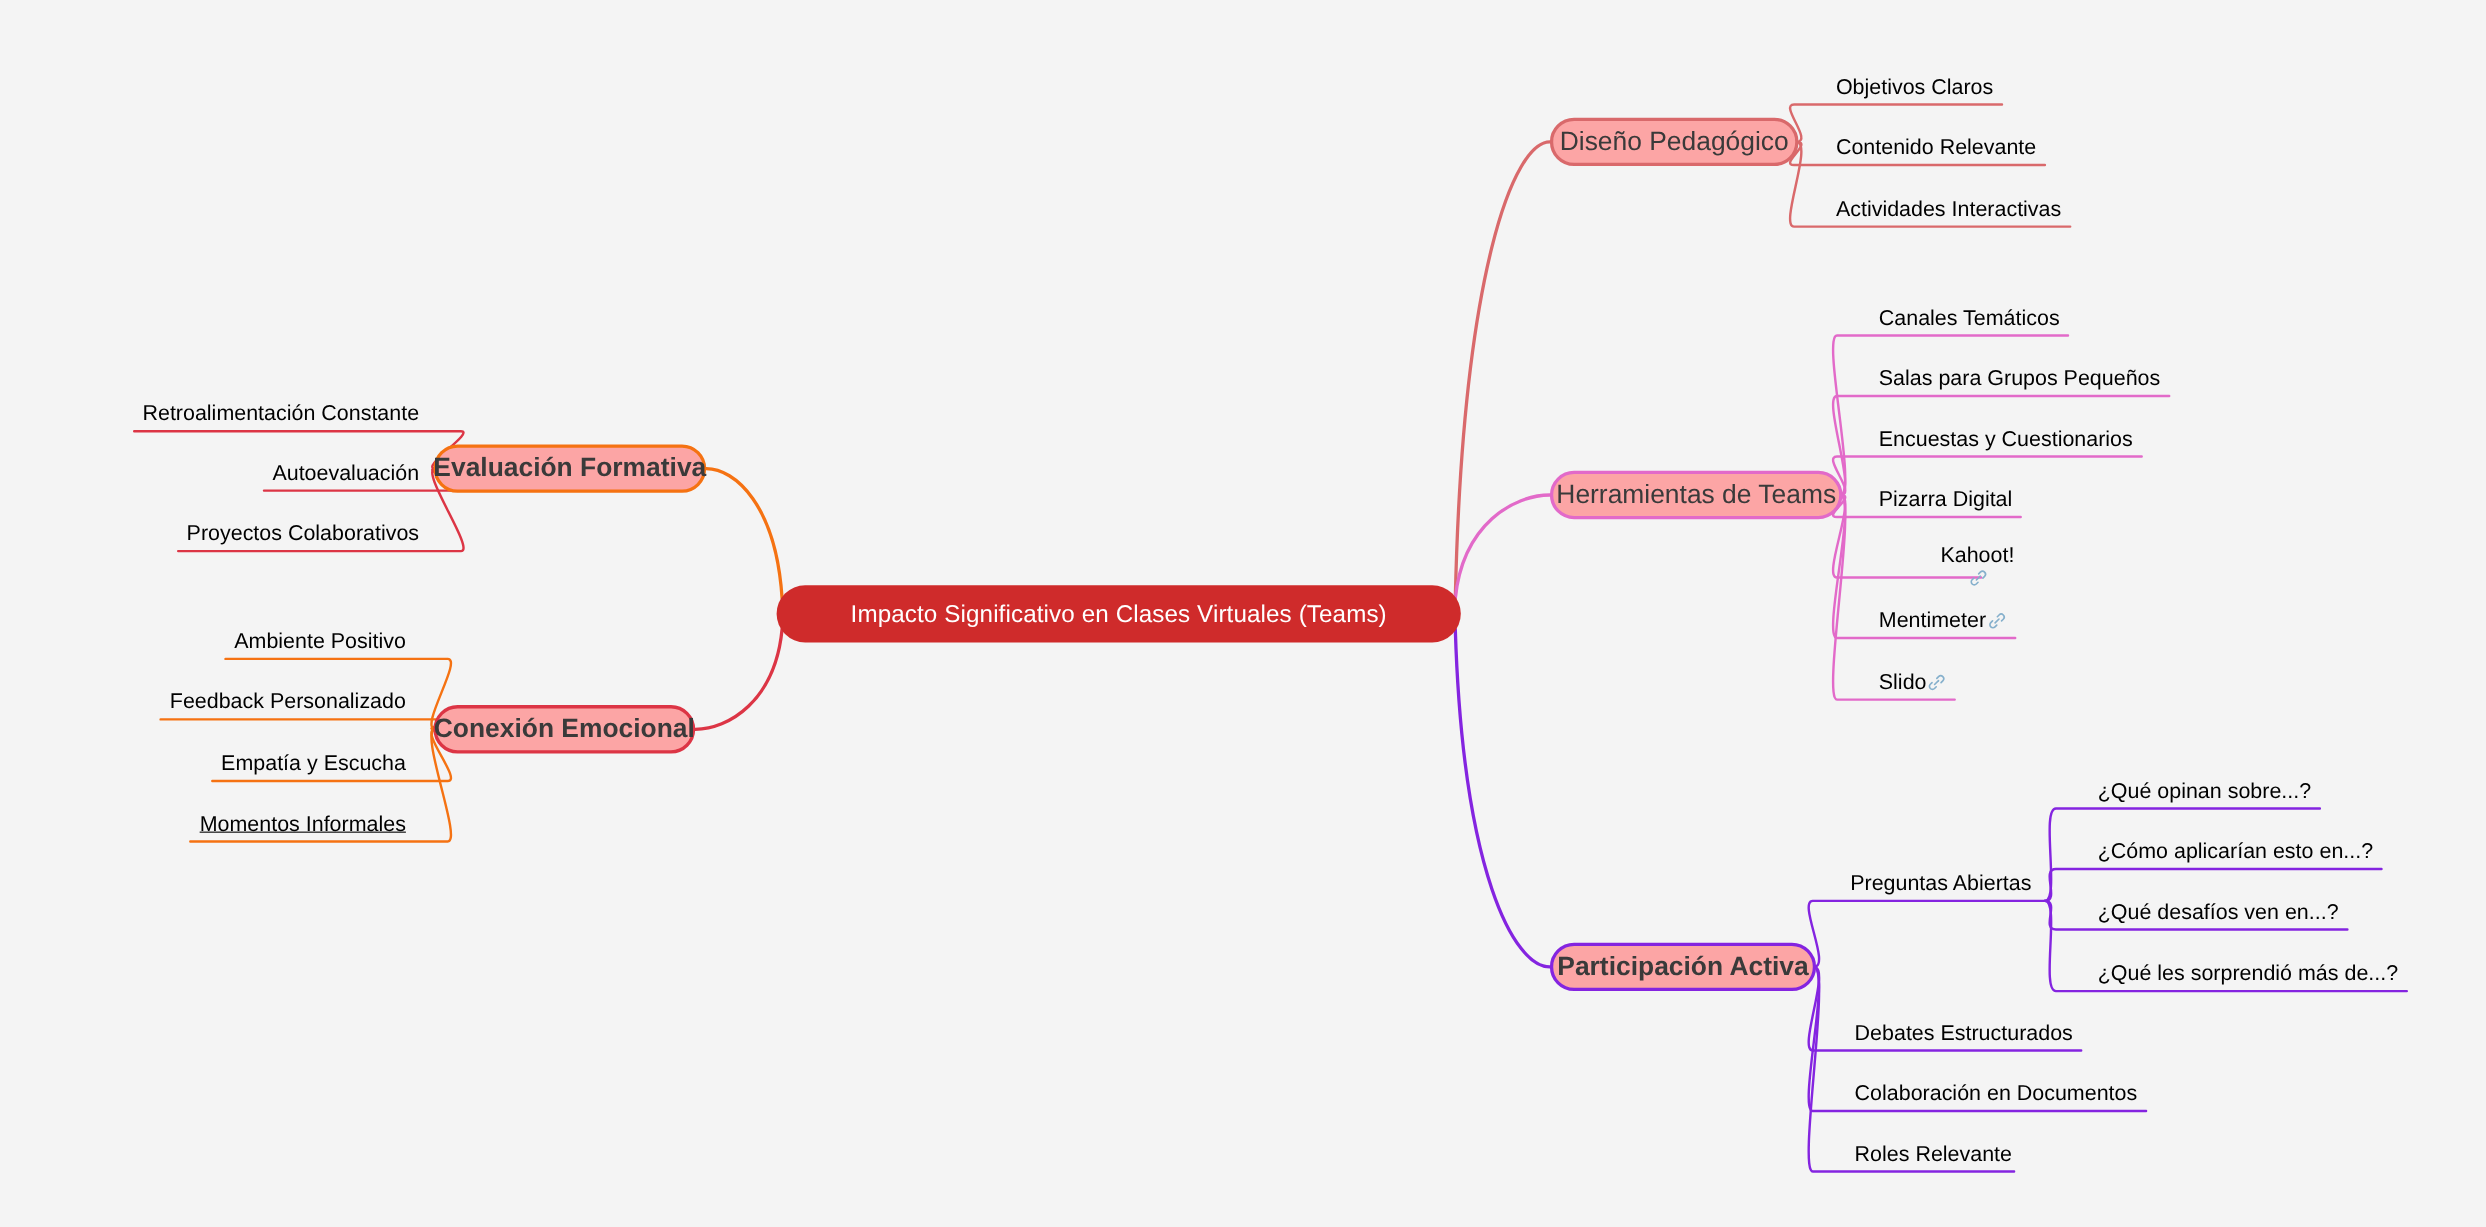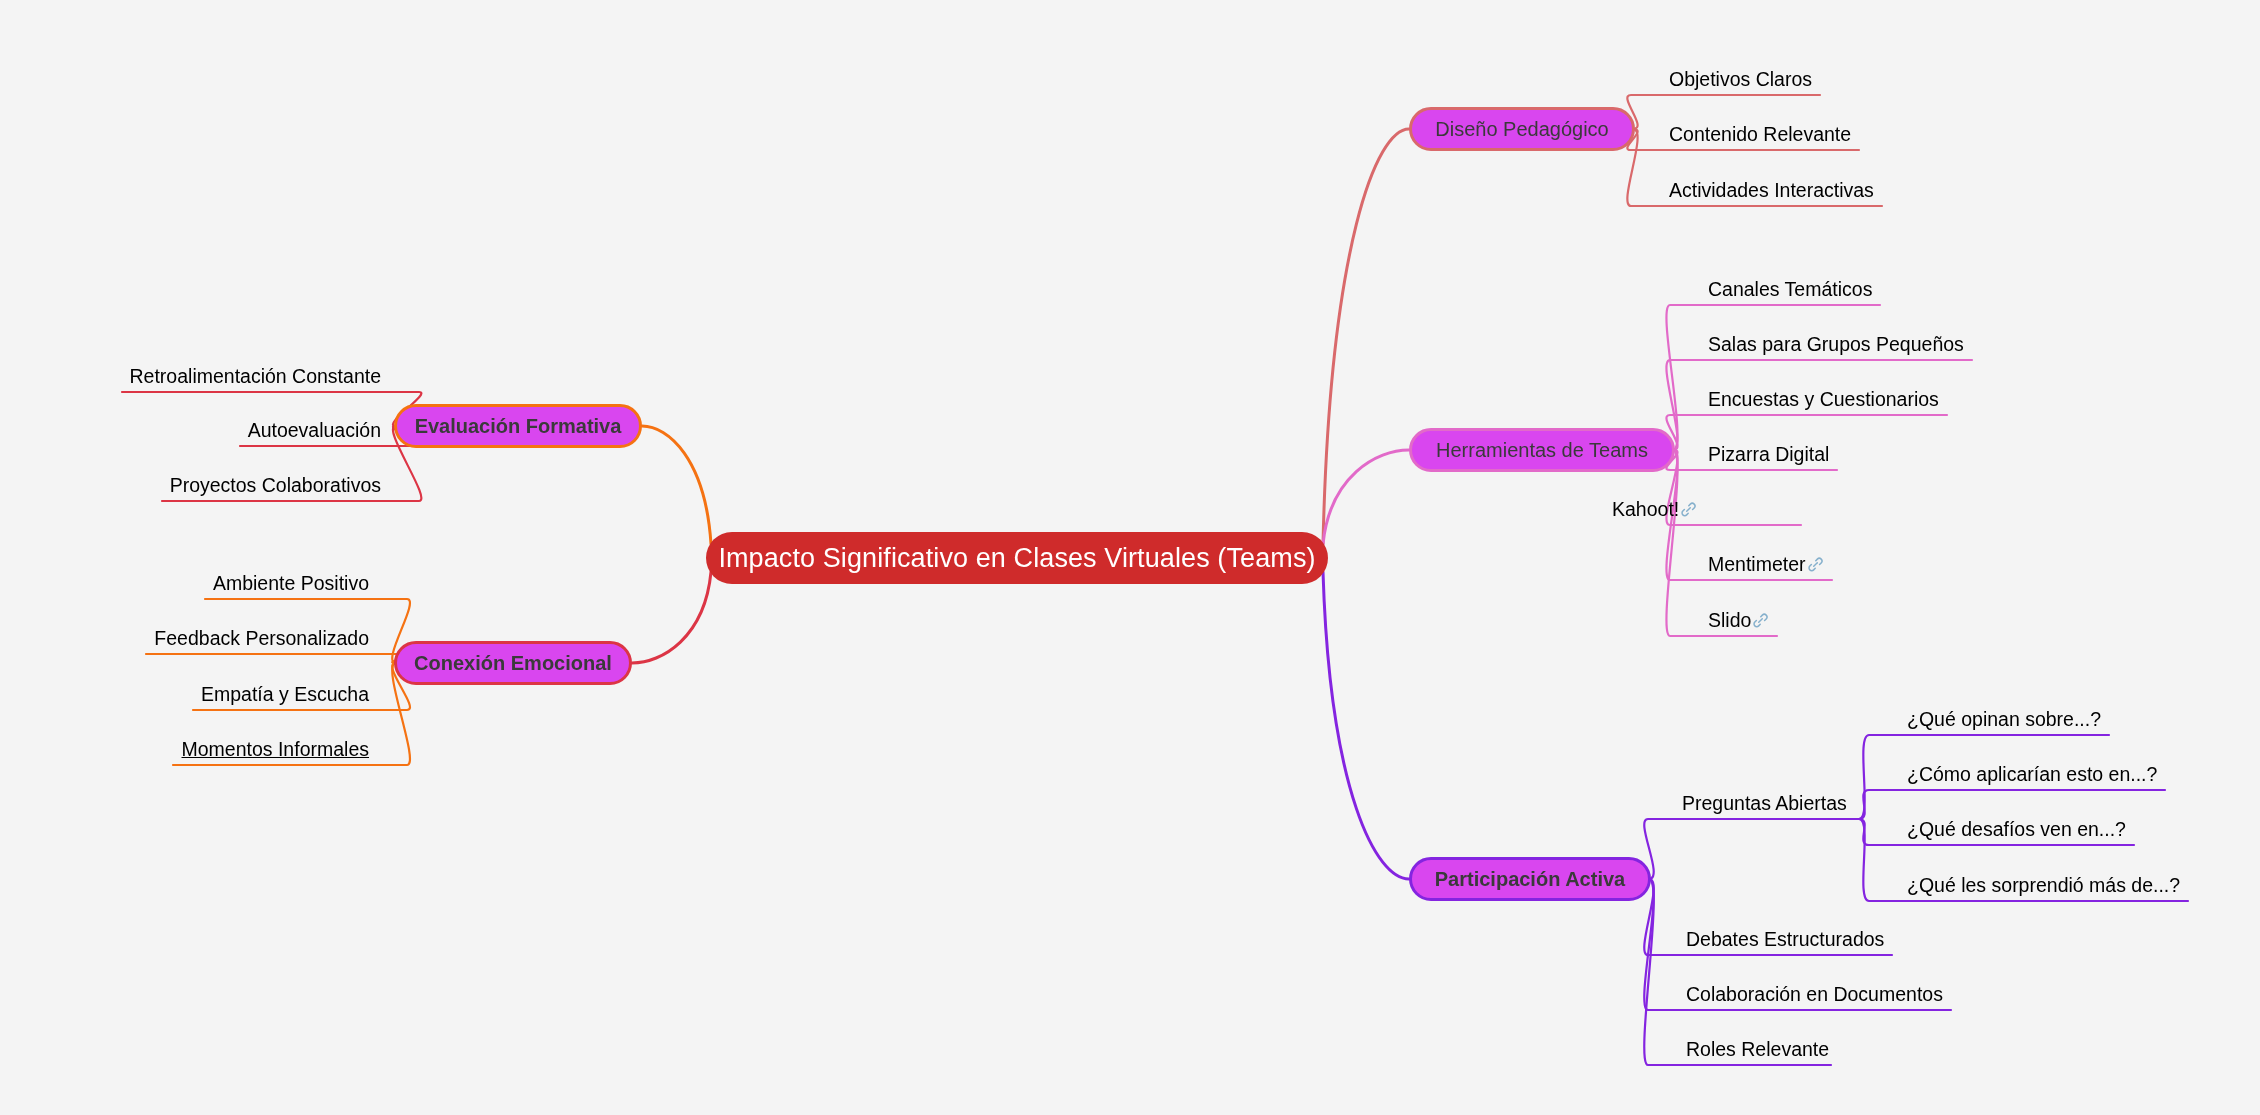--- a/index.html
+++ b/index.html
@@ -32,34 +32,34 @@
     box-sizing: border-box;
     white-space: nowrap;
     display: flex;
     align-items: center;
     justify-content: center;
   }
   
   .node-root {
     border-radius: 999px;
     color: #ffffff;
-    font-size: 27px;
+    font-size: 22px;
     font-weight: 400;
     letter-spacing: .1px;
     padding: 0 26px;
     height: 52px;
   }
   
   .node-l1 {
-    background: #d946ef;
+    background: #fca5a5;
     border-radius: 999px;
     border-style: solid;
     border-width: 3px;
     color: #3a3a3a;
-    font-size: 20px;
+    font-size: 24px;
     height: 44px;
     padding: 0 22px;
   }
   .node-l1.bold { font-weight: 700; }
   
   .node-leaf {
     color: #000000;
     font-size: 19.5px;
     font-weight: 400;
     height: 30px;
@@ -136,21 +136,21 @@
       </div>
       <div class="node node-leaf right" style="left: 1704px; top: 329px; height: 30px;">
         <span>Salas para Grupos Pequeños</span>
       </div>
       <div class="node node-leaf right" style="left: 1704px; top: 384px; height: 30px;">
         <span>Encuestas y Cuestionarios</span>
       </div>
       <div class="node node-leaf right" style="left: 1704px; top: 439px; height: 30px;">
         <span>Pizarra Digital</span>
       </div>
-      <div class="node node-leaf right" style="left: 1608px; top: 494px; height: 30px;">
+      <div class="node node-leaf right" style="left: 1760px; top: 494px; height: 30px; flex-direction: column;">
         <span>Kahoot!</span>
         <span class="link-icon">
           <svg width="17" height="17" viewBox="0 0 24 24" fill="none" stroke="#86b0cc" stroke-width="2.1" stroke-linecap="round">
             <path d="M9.5 14.5 L14.5 9.5"></path>
             <path d="M12.4 6.6 L14.6 4.4a3.8 3.8 0 0 1 5.4 5.4l-2.2 2.2"></path>
             <path d="M11.6 17.4 L9.4 19.6a3.8 3.8 0 0 1-5.4-5.4l2.2-2.2"></path>
           </svg>
         </span>
       </div>
       <div class="node node-leaf right" style="left: 1704px; top: 549px; height: 30px;">

